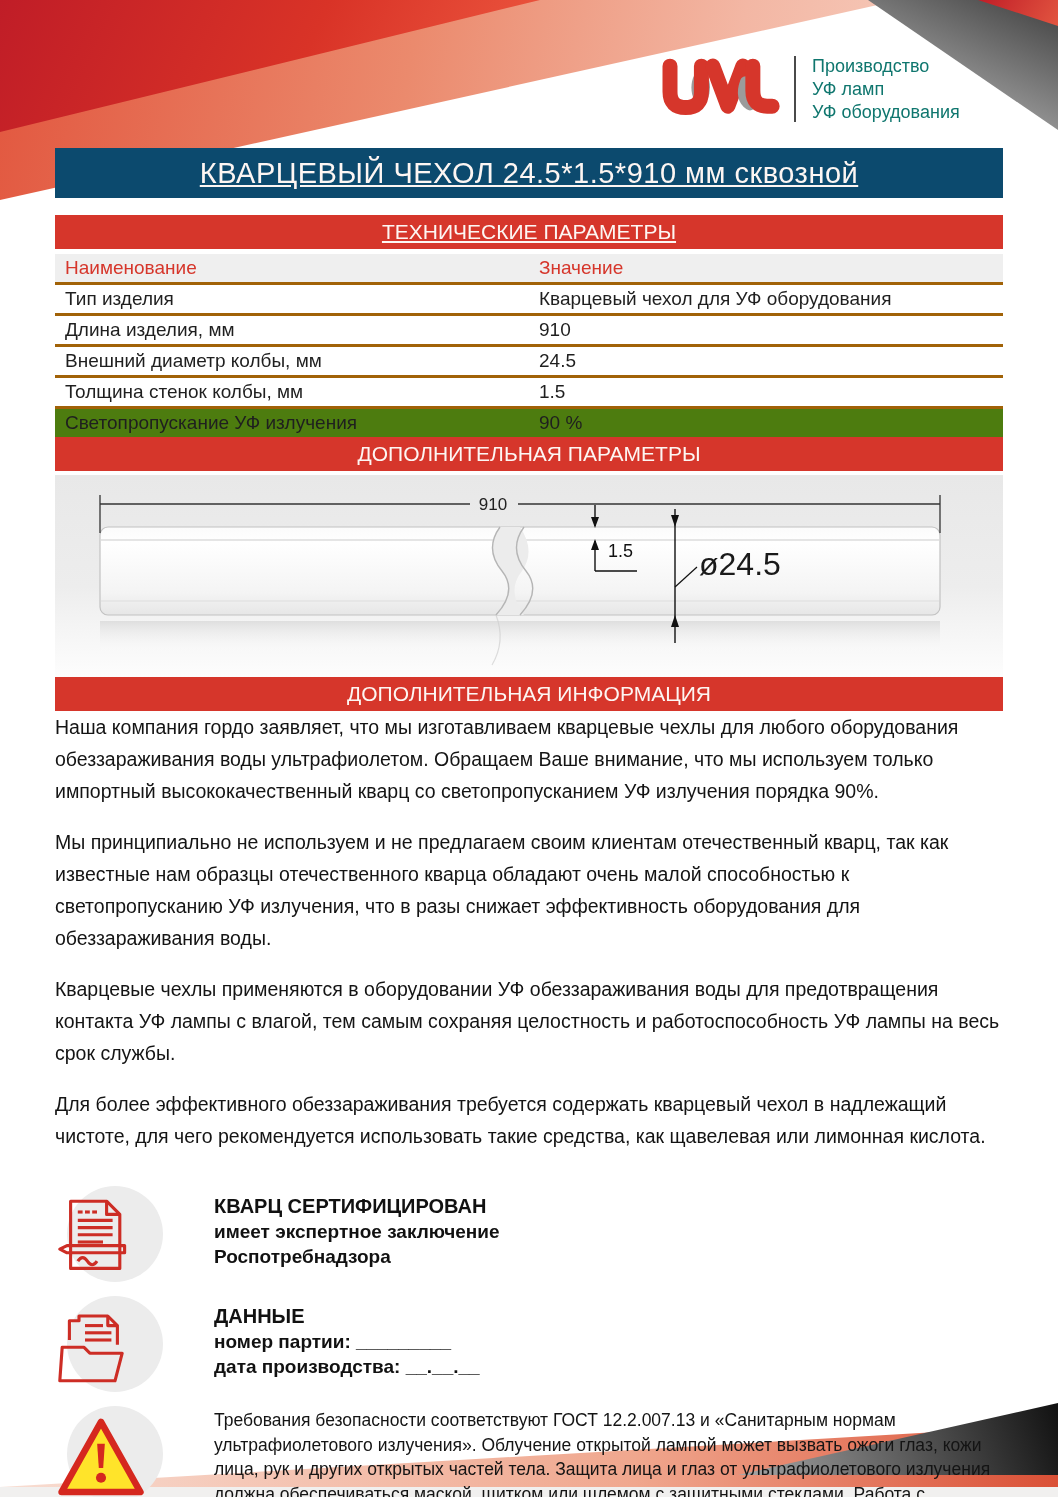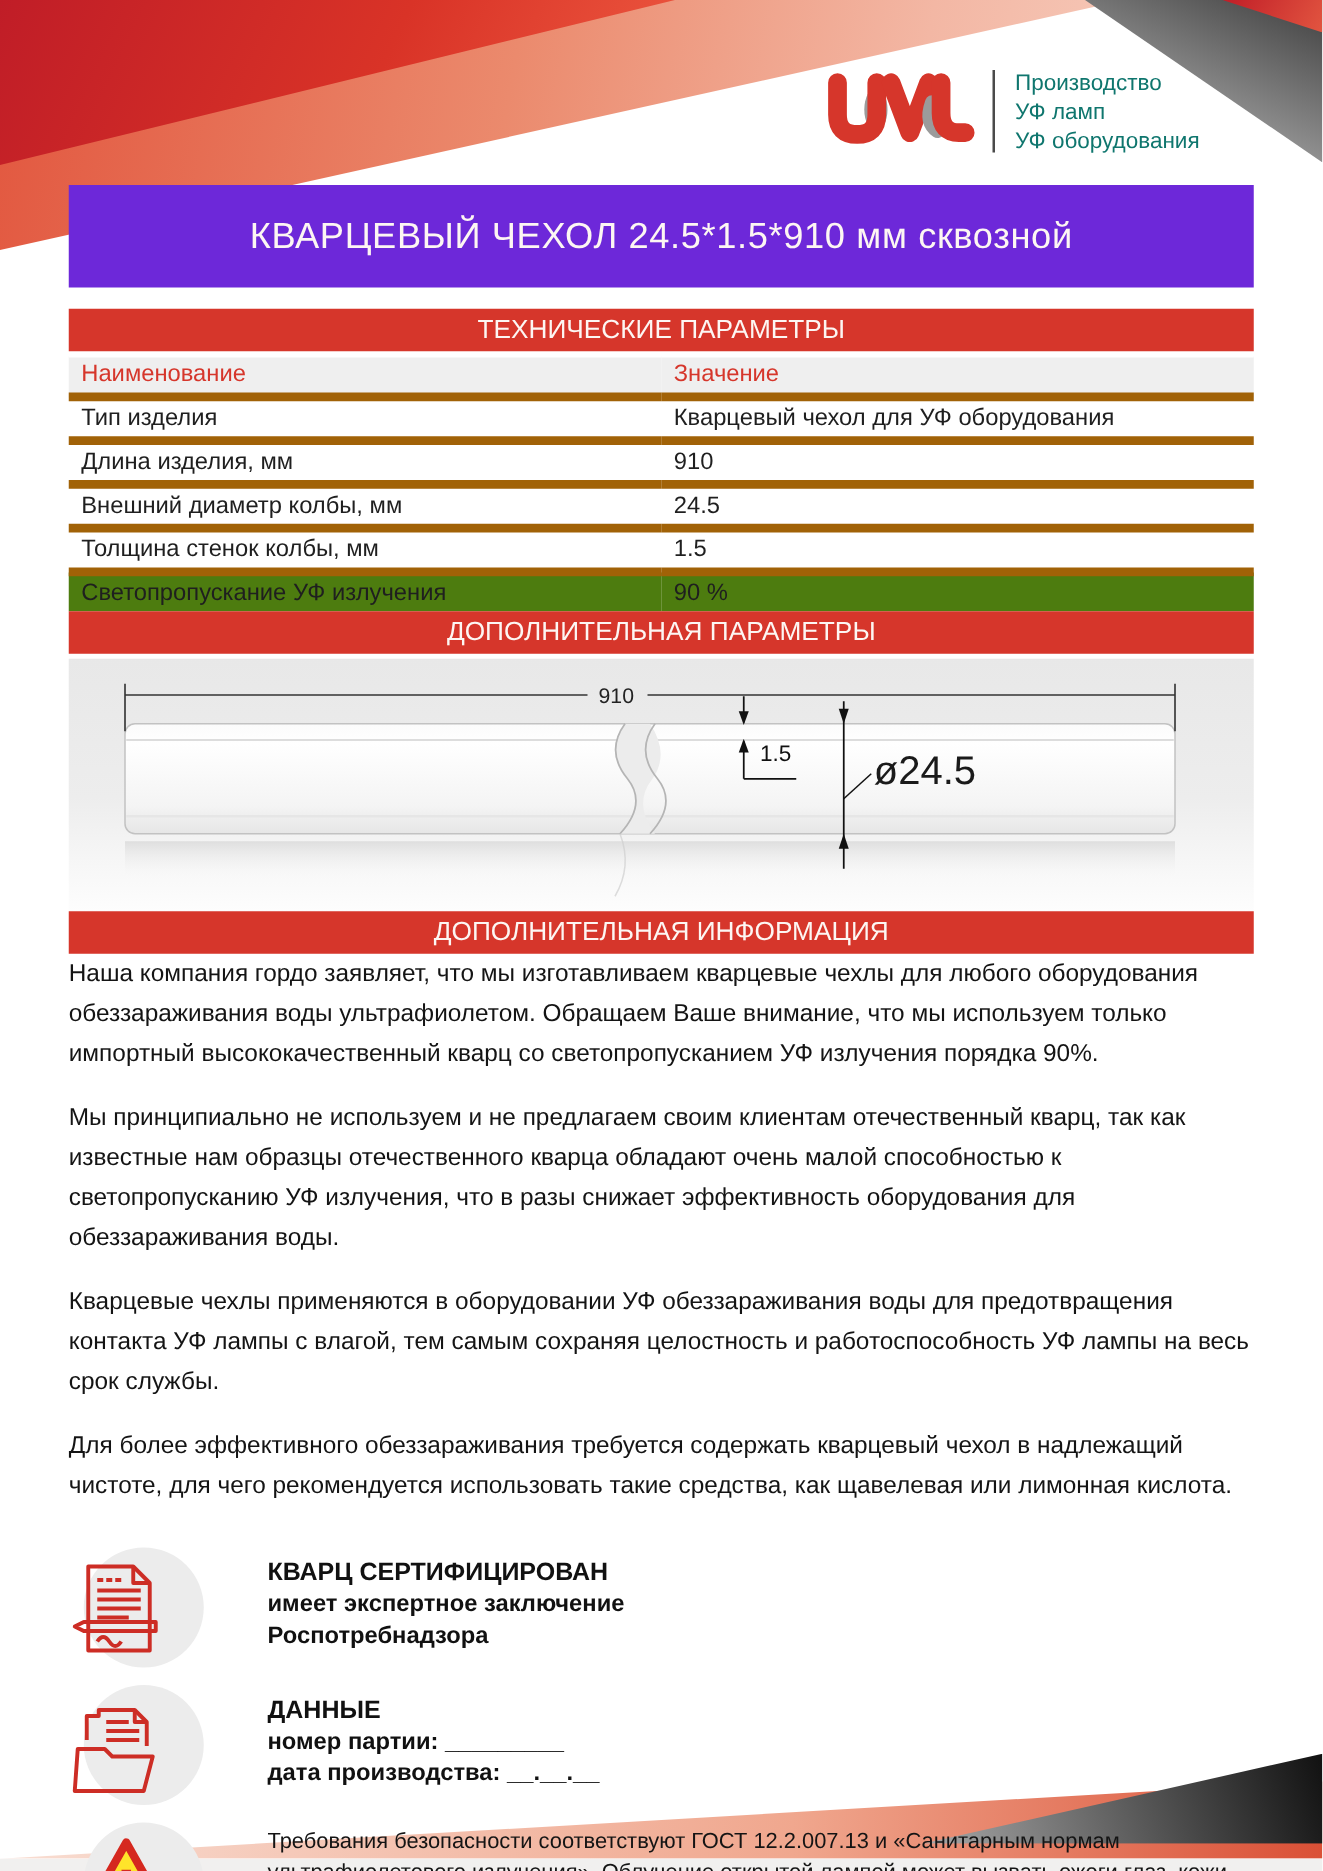--- a/index.html
+++ b/index.html
@@ -44,35 +44,35 @@
   .decor-bottom-strip{
     left:0;bottom:0;width:1058px;height:10px;background:#f1f0ef;
   }
   
   .logo-block{position:absolute;left:660px;top:50px;display:flex;align-items:center;}
   .logo-divider{width:2px;height:66px;background:#4a4a4a;margin:0 16px 0 14px;}
   .logo-tagline{font-size:18px;line-height:23px;color:#0f766e;}
   
   .content{position:absolute;left:55px;top:148px;width:948px;}
   .title-bar{
-    background:#6d28d9;color:#fdf6f3;height:82px;
+    background:#0c4a6e;color:#fdf6f3;height:50px;
     display:flex;align-items:center;justify-content:center;
-    font-size:29px;letter-spacing:.5px;
+    font-size:29px;letter-spacing:.5px;text-decoration:underline;
   }
   .section-bar{
     background:#d6362b;color:#fdf6f3;height:34px;
     display:flex;align-items:center;justify-content:center;
     font-size:21px;
   }
-  .section-bar.tech{margin-top:17px;}
+  .section-bar.tech{margin-top:17px;text-decoration:underline;}
   
   table.params{width:100%;border-collapse:collapse;margin-top:3px;font-size:19px;}
   table.params td{
     width:50%;padding:2px 0 2px 10px;height:24px;
-    border-bottom:7px solid #a16207;
+    border-bottom:3px solid #a16207;
   }
   table.params tr.hdr td{color:#d6362b;background:#efefef;border-top:2px solid #fff;}
   table.params tr.last td{background:#4d7c0f;border-bottom:none;}
   
   .drawing-panel{
     margin-top:4px;height:202px;
     background:linear-gradient(#e8e8e8 0%,#ededed 55%,#f7f7f7 82%,#fdfdfd 100%);
   }
   
   .paras{font-size:19.5px;line-height:32px;color:#141414;}

